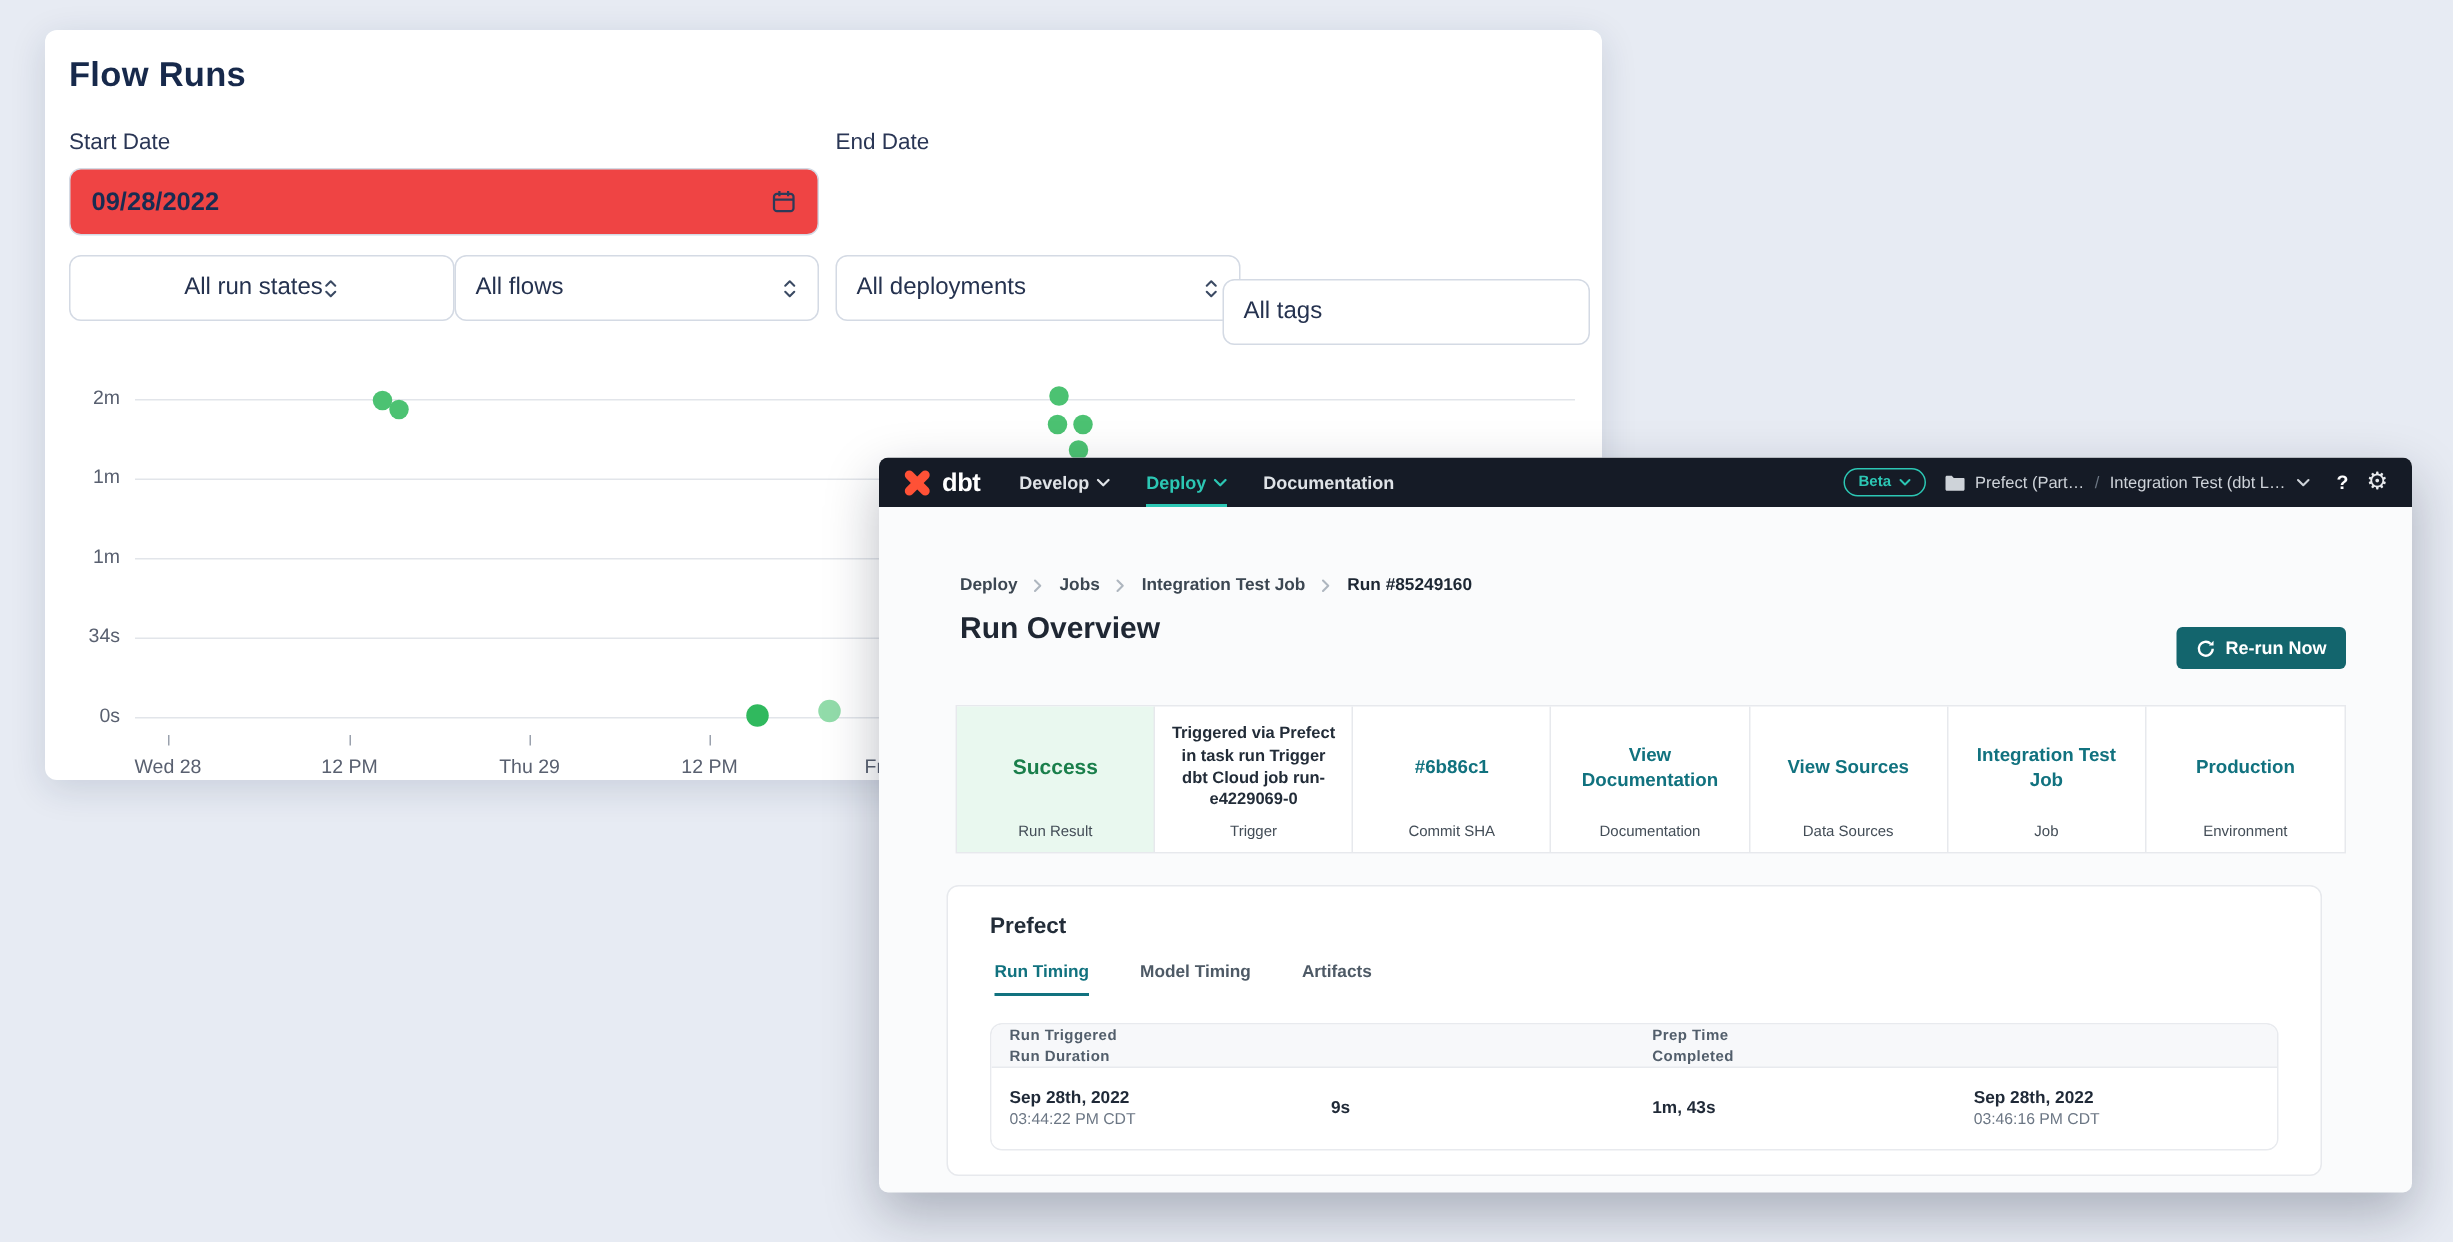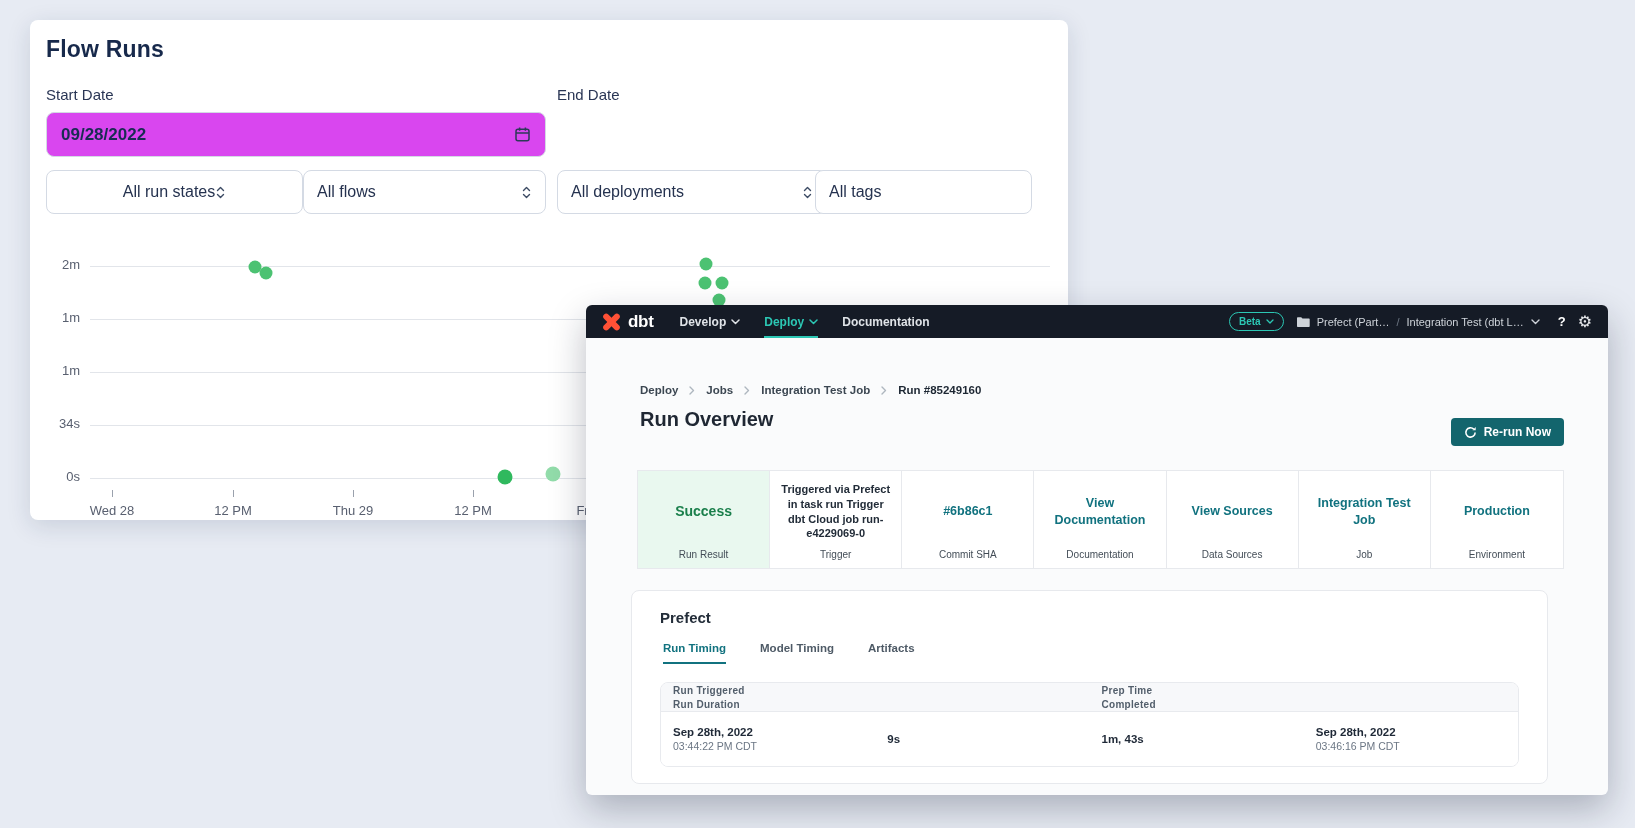--- a/index.html
+++ b/index.html
@@ -16,28 +16,28 @@
   *{margin:0;padding:0;box-sizing:border-box;}
   html,body{width:1635px;height:828px;overflow:hidden;}
   body{background:var(--page-bg);font-family:"Liberation Sans",sans-serif;position:relative;}
 
   
   .pw{position:absolute;left:30px;top:20px;width:1038px;height:500px;background:#fff;border-radius:8px;
       box-shadow:0 6px 24px rgba(21,39,77,.14);z-index:1;}
   .pw-title{position:absolute;left:16px;top:16px;font-size:23px;font-weight:700;color:#17294b;letter-spacing:.2px;}
   .f-label{position:absolute;top:66px;font-size:15px;color:#2a3655;font-weight:500;}
   .lbl-start{left:16px;} .lbl-end{left:527px;}
-  .date-input{position:absolute;top:92px;height:45px;background:#d946ef;border:1px solid #d4dae4;border-radius:8px;
+  .date-input{position:absolute;top:92px;height:45px;background:#ef4444;border:1px solid #d4dae4;border-radius:8px;
       display:flex;align-items:center;padding:0 14px;}
   .di-start{left:16px;width:500px;} .di-end{left:527px;width:503px;}
   .date-input input{border:none;outline:none;flex:1;font-family:inherit;font-size:17px;font-weight:600;color:var(--prefect-navy);background:transparent;}
   .cal{flex:0 0 auto;}
   .sel{position:absolute;top:150px;height:44px;background:#fff;border:1px solid #d4dae4;border-radius:8px;
       display:flex;align-items:center;justify-content:space-between;padding:0 13px;font-size:16px;font-weight:500;color:#25324f;}
-  .sel-1{left:16px;width:257px;justify-content:center;} .sel-2{left:273px;width:243px;} .sel-3{left:527px;width:270px;} .sel-4{left:785px;width:217px;}
+  .sel-1{left:16px;width:257px;justify-content:center;} .sel-2{left:273px;width:243px;} .sel-3{left:527px;width:270px;} .sel-4{left:785px;width:245px;margin-top:16px;}
   .chart{position:absolute;inset:0;pointer-events:none;}
   .gl{position:absolute;left:60px;right:18px;height:1px;background:#e2e5ea;}
   .yl{position:absolute;left:0;width:50px;text-align:right;font-size:13px;color:#596070;}
   .tk{position:absolute;top:470px;width:1px;height:7px;background:#9aa1ad;}
   .xl{position:absolute;top:483px;transform:translateX(-50%);font-size:13px;color:#596070;white-space:nowrap;}
   .dot{position:absolute;border-radius:50%;transform:translate(-50%,-50%);pointer-events:auto;}
 
   
   .dw{position:absolute;left:586px;top:305px;width:1022px;height:490px;background:#fafbfc;border-radius:6px;
       box-shadow:0 14px 36px rgba(15,23,42,.28);z-index:2;overflow:hidden;}

